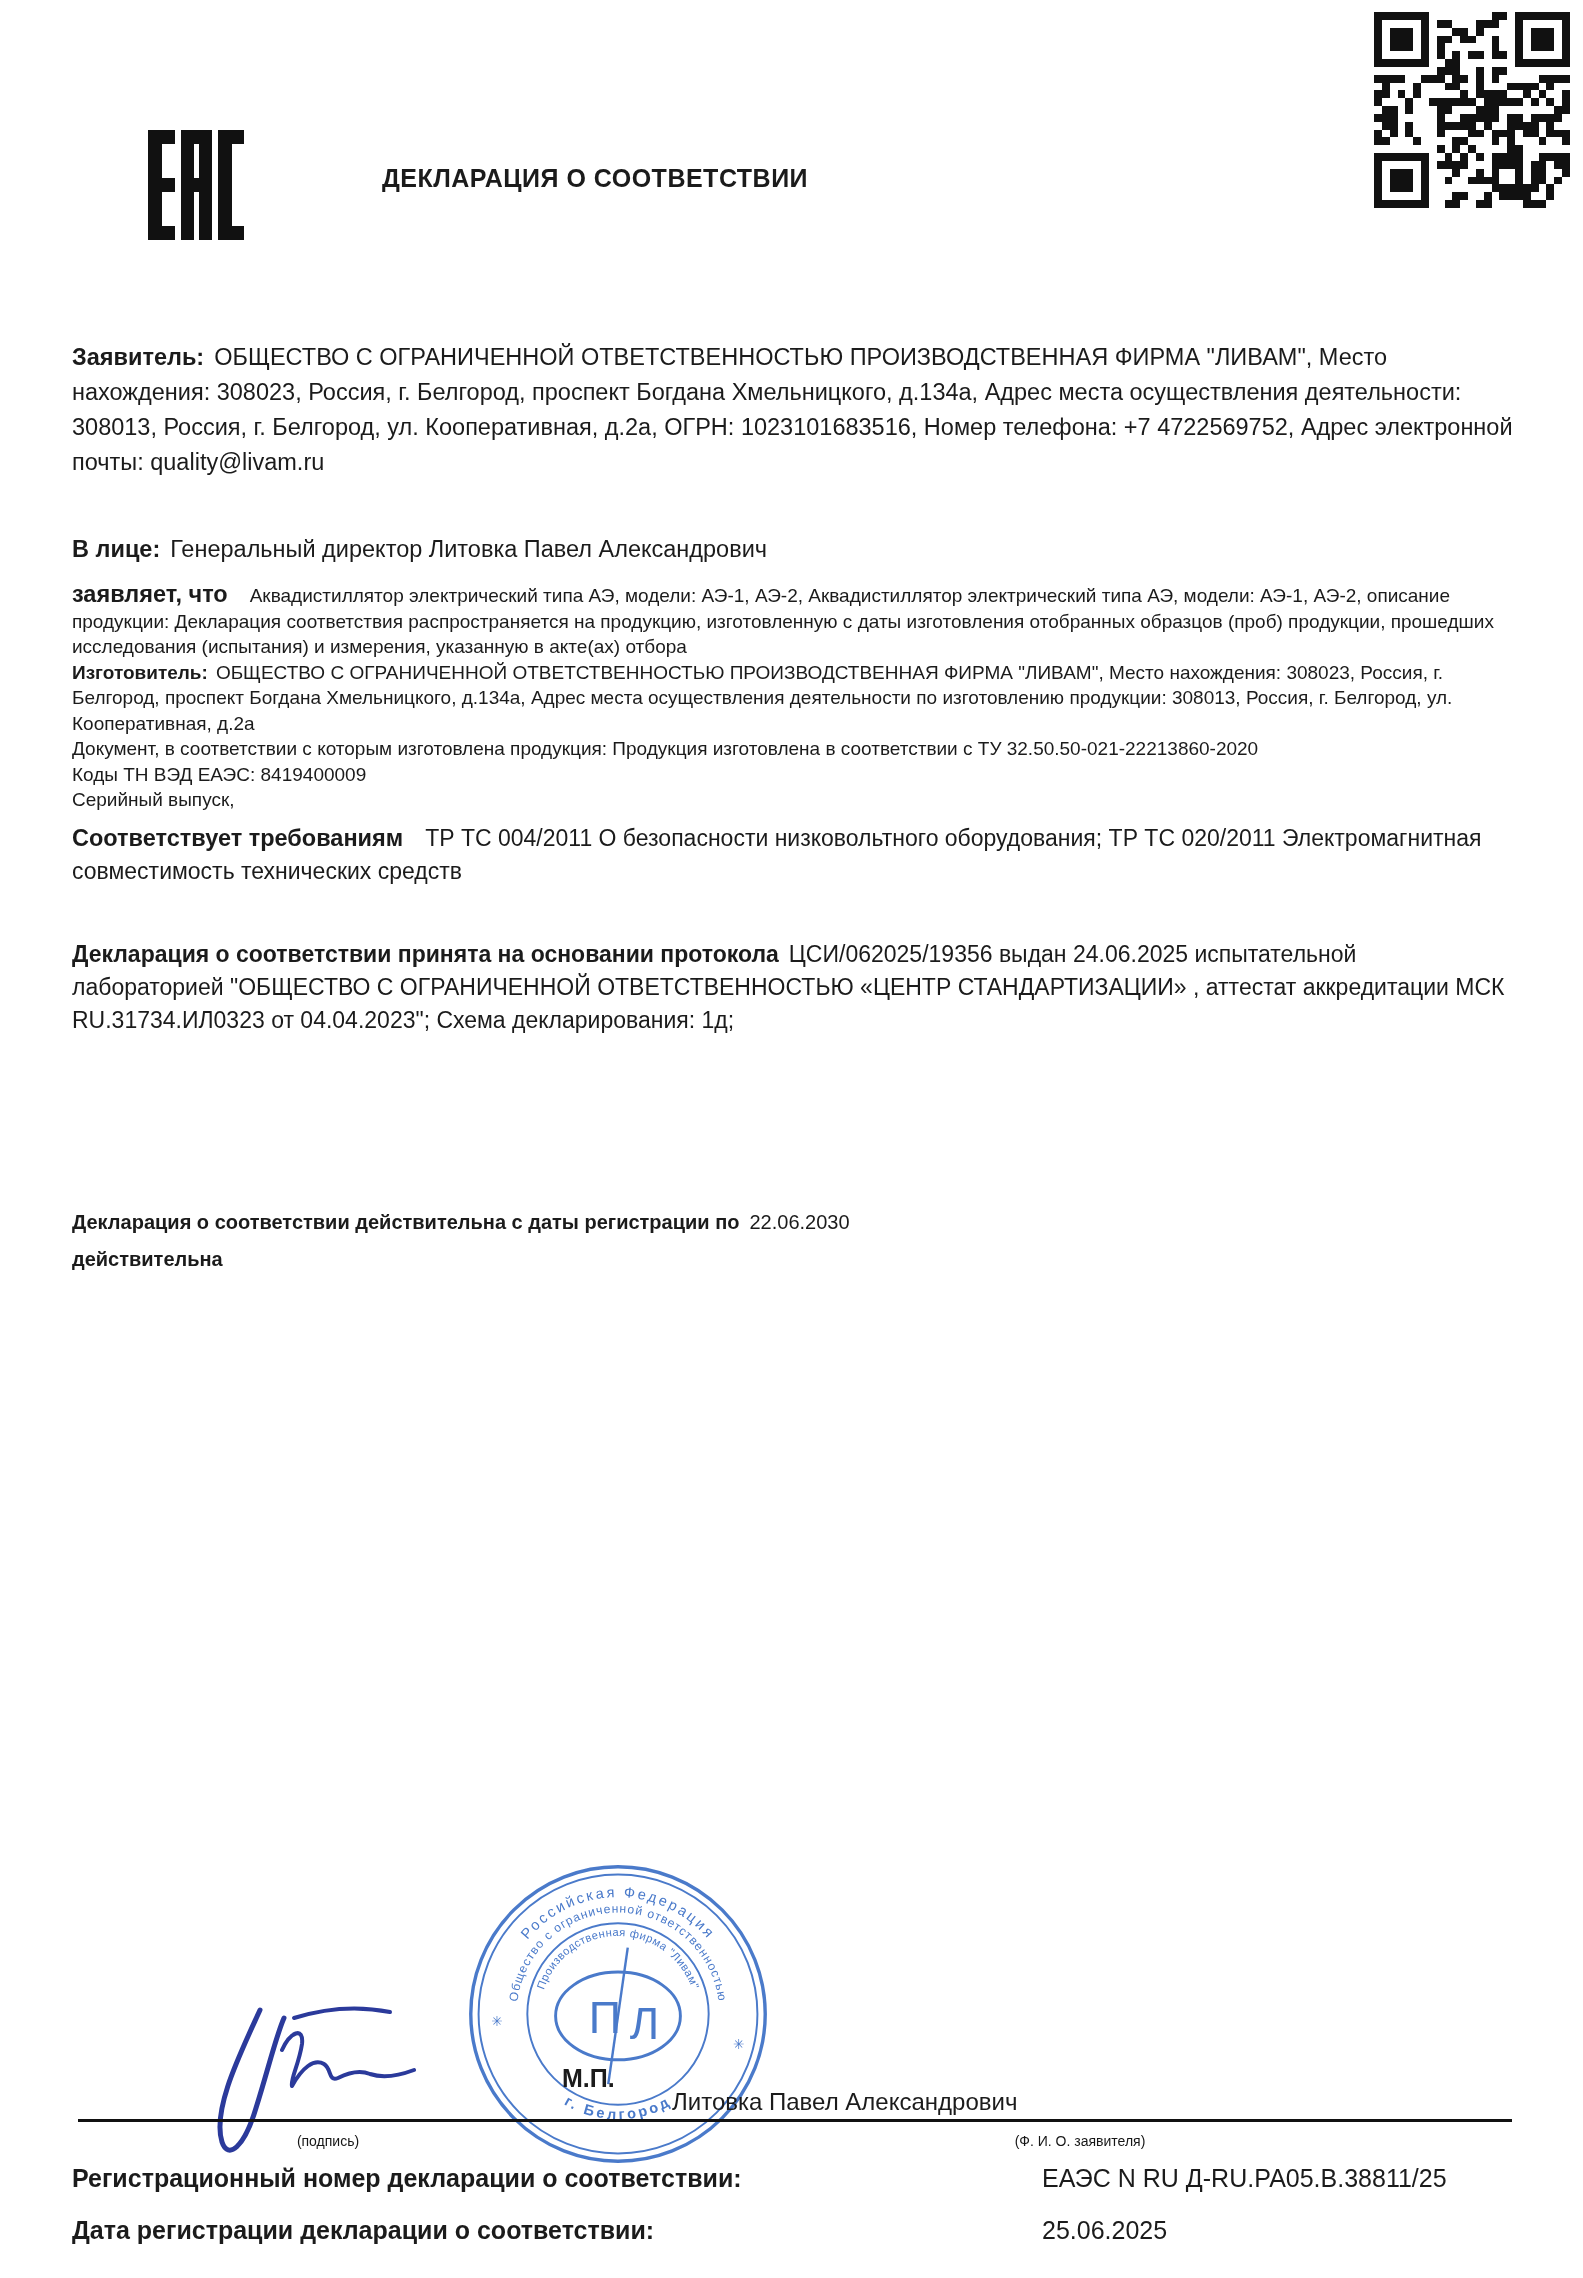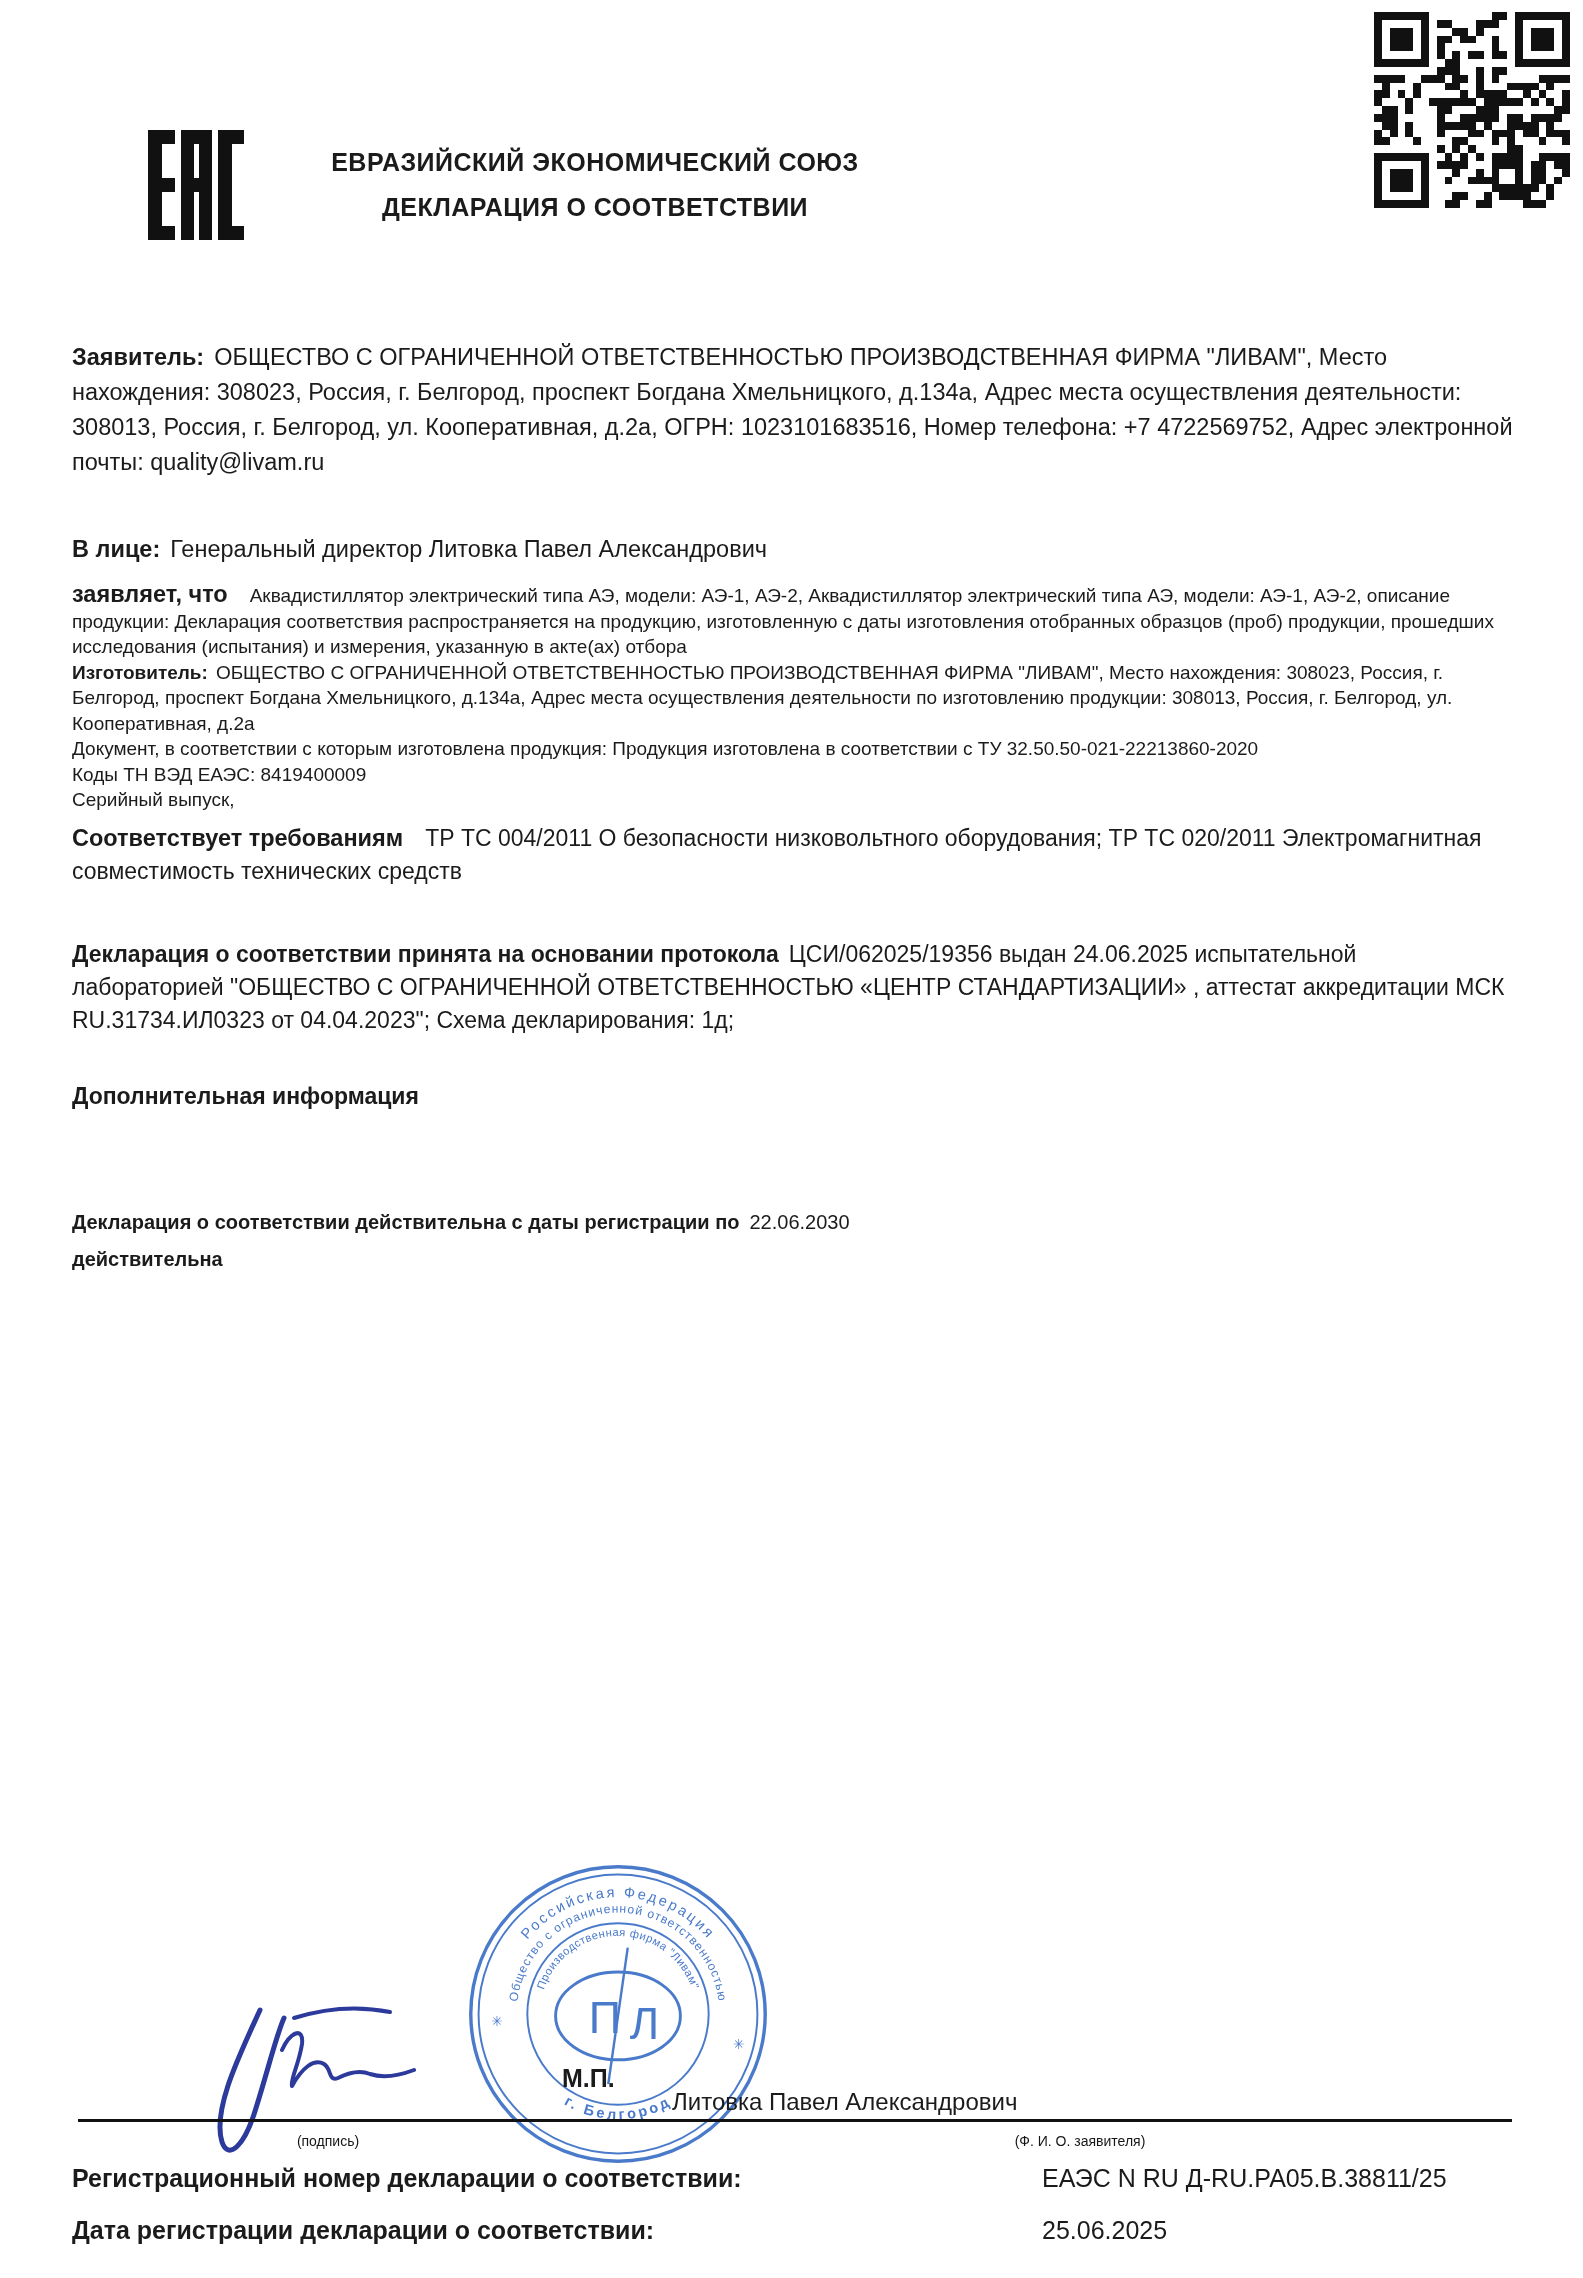--- a/index.html
+++ b/index.html
@@ -274,21 +274,20 @@
         <rect x="10" y="24" width="1" height="1"></rect>
         <rect x="13" y="24" width="1" height="1"></rect>
         <rect x="14" y="24" width="1" height="1"></rect>
         <rect x="19" y="24" width="1" height="1"></rect>
         <rect x="20" y="24" width="1" height="1"></rect>
         <rect x="21" y="24" width="1" height="1"></rect>
       </g>
   </svg>
 
   <div class="titles">
-    <div class="t1">ЕВРАЗИЙСКИЙ ЭКОНОМИЧЕСКИЙ СОЮЗ</div>
     <div class="t2">ДЕКЛАРАЦИЯ О СООТВЕТСТВИИ</div>
   </div>
 
   <p class="para f23" style="top:340px">
     <span class="lbl">Заявитель:</span><span>ОБЩЕСТВО С ОГРАНИЧЕННОЙ ОТВЕТСТВЕННОСТЬЮ ПРОИЗВОДСТВЕННАЯ ФИРМА "ЛИВАМ", Место нахождения: 308023, Россия, г. Белгород, проспект Богдана Хмельницкого, д.134а, Адрес места осуществления деятельности: 308013, Россия, г. Белгород, ул. Кооперативная, д.2а, ОГРН: 1023101683516, Номер телефона: +7 4722569752, Адрес электронной почты: quality@livam.ru</span>
   </p>
 
   <p class="para f23" style="top:532px">
     <span class="lbl">В лице:</span><span>Генеральный директор Литовка Павел Александрович</span>
   </p>
@@ -302,23 +301,20 @@
   </p>
 
   <p class="para f23b" style="top:822px">
     <span class="lblwide">Соответствует требованиям</span><span>ТР ТС 004/2011 О безопасности низковольтного оборудования; ТР ТС 020/2011 Электромагнитная совместимость технических средств</span>
   </p>
 
   <p class="para f23b" style="top:938px">
     <span class="lbl">Декларация о соответствии принята на основании протокола</span><span>ЦСИ/062025/19356 выдан 24.06.2025 испытательной лабораторией "ОБЩЕСТВО С ОГРАНИЧЕННОЙ ОТВЕТСТВЕННОСТЬЮ «ЦЕНТР СТАНДАРТИЗАЦИИ» , аттестат аккредитации МСК RU.31734.ИЛ0323 от 04.04.2023"; Схема декларирования: 1д;</span>
   </p>
 
-  <p class="para f23b" style="top:1080px">
-    <span class="blk">Дополнительная информация</span>
-  </p>
 
   <p class="para" style="top:1204px;font-size:20px;line-height:37px">
     <span class="blk" style="margin-right:10px">Декларация о соответствии действительна с даты регистрации по</span><span>22.06.2030</span><br>
     <span class="blk">действительна</span>
   </p>
 
   <div class="sigwrap">
     <svg width="250" height="170" viewBox="0 0 250 170">
       <g fill="none" stroke="#2b3a9b" stroke-linecap="round" stroke-linejoin="round">
         <path d="M 70 18 C 50 62, 22 118, 32 150 C 38 168, 54 156, 66 116 C 78 78, 86 44, 94 26" stroke-width="5"></path>

